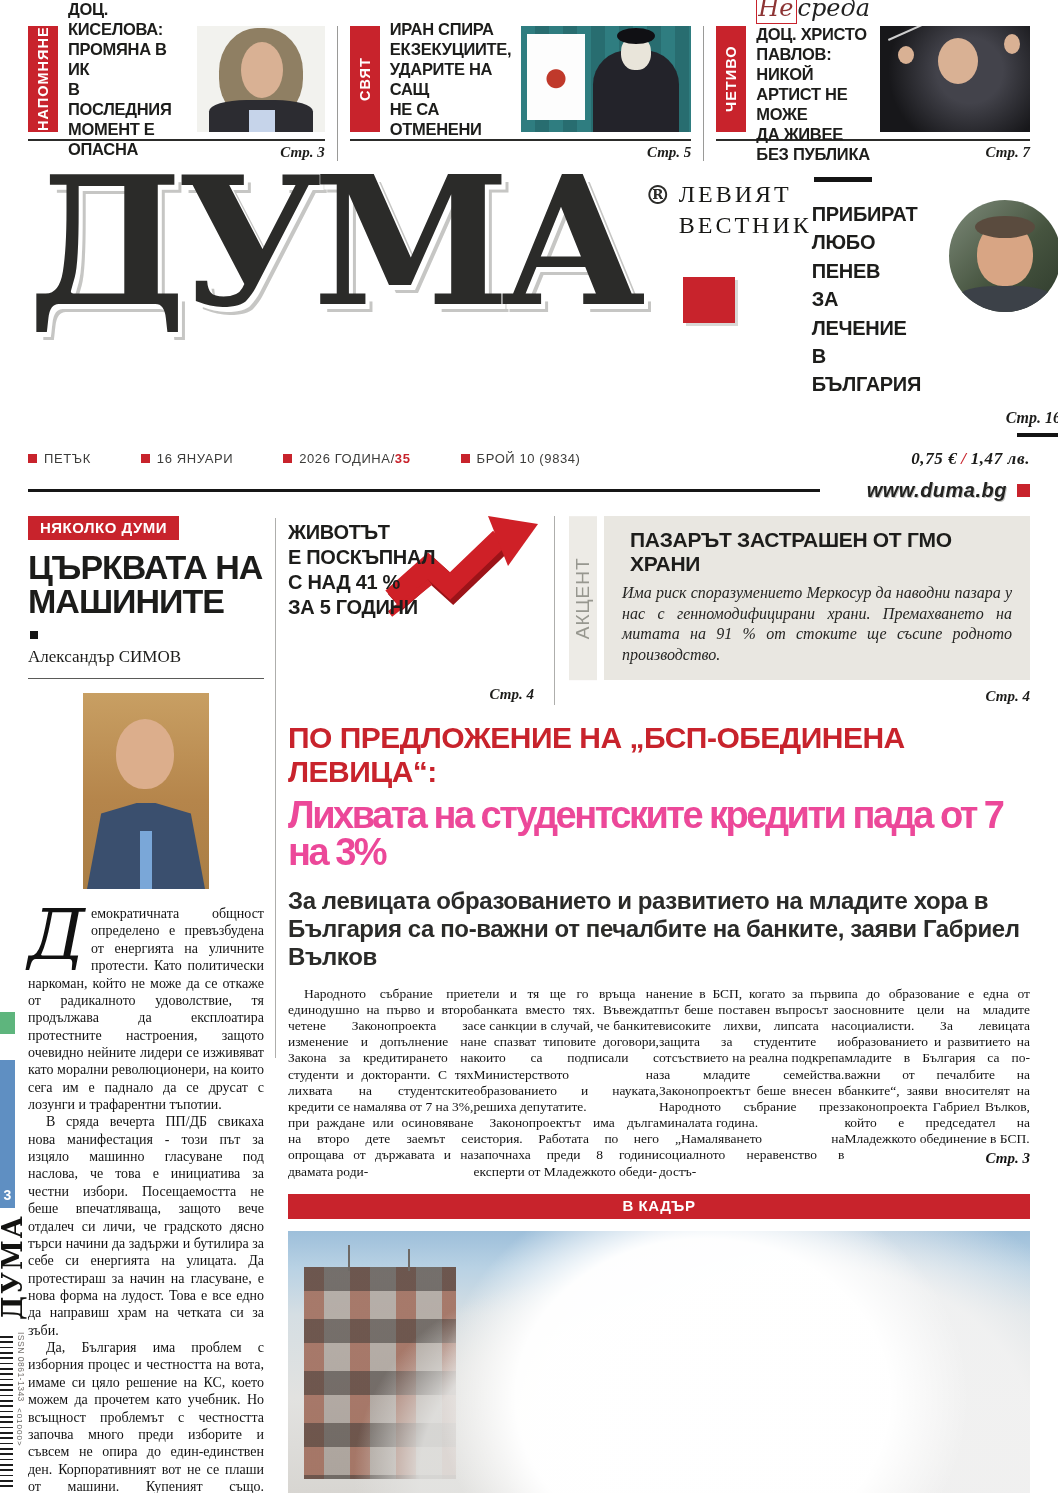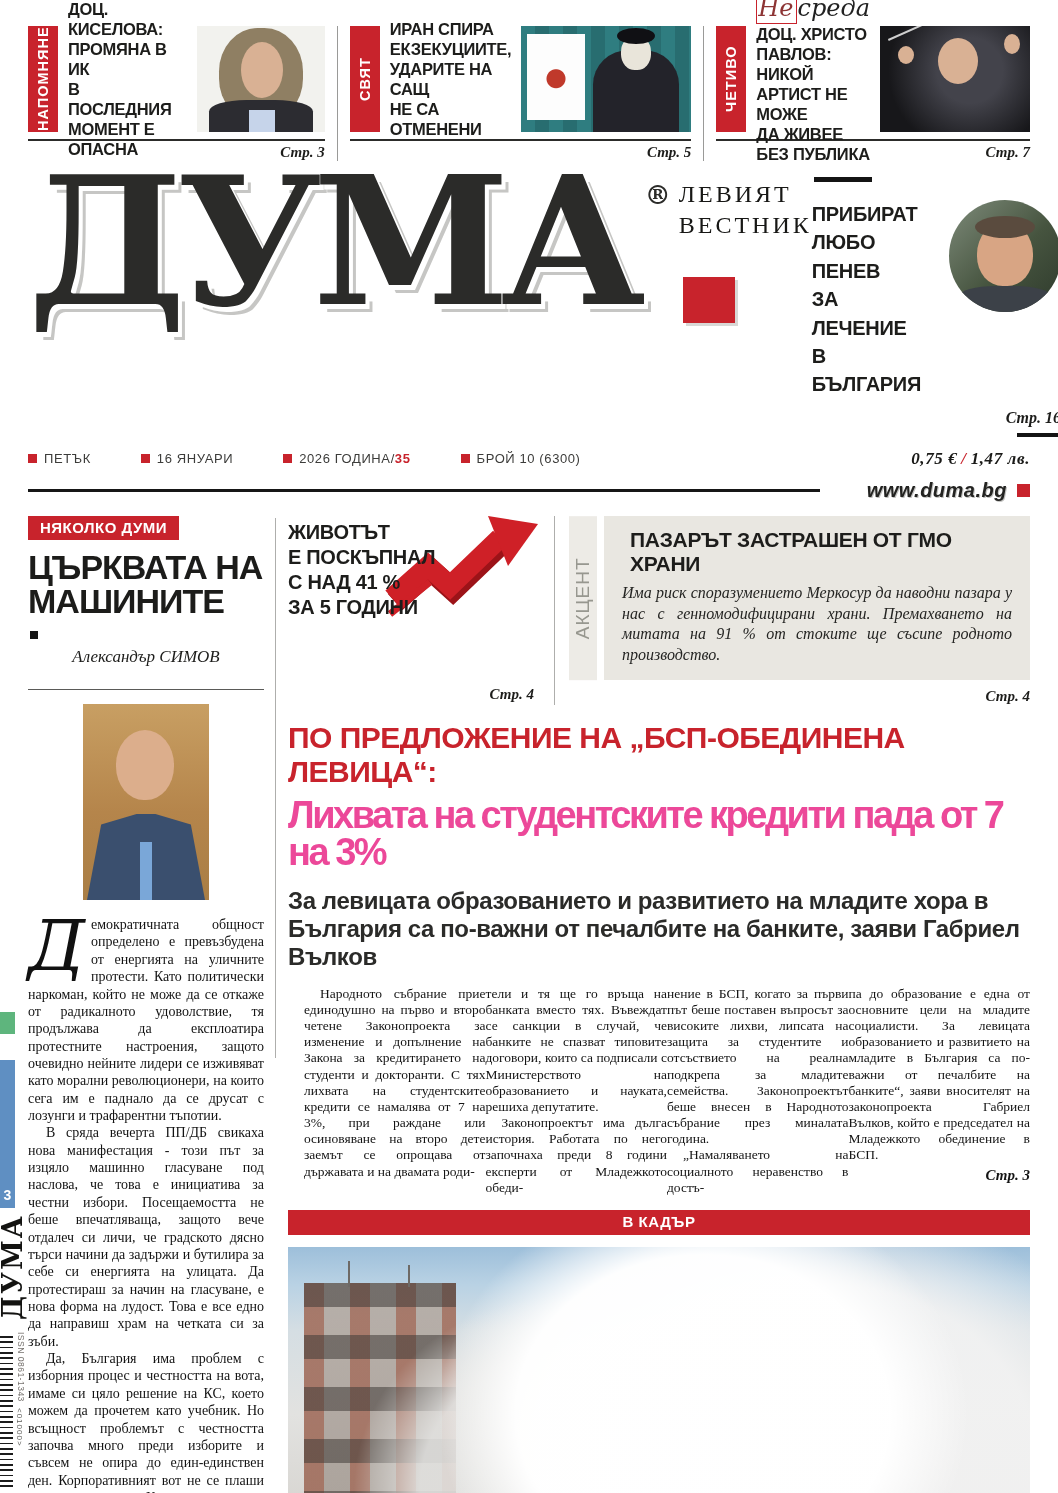--- a/index.html
+++ b/index.html
@@ -83,21 +83,21 @@
 
   
   .grid{display:grid; grid-template-columns:236px 1fr; column-gap:24px; margin-top:14px; position:relative;}
   .divider-v{position:absolute; left:247px; top:2px; width:1px; height:540px; background:#aeaeac;}
 
   
   .fw-label{display:inline-block; background:var(--red); color:#fff; font-weight:bold; font-size:15px;
             padding:3px 12px 4px; letter-spacing:0.5px;}
   .op-title{font-size:34px; font-weight:800; letter-spacing:-1px; line-height:1.02; margin:10px 0 12px; color:#1c1c1a;}
   .op-bullet{width:8px; height:8px; background:#141414; margin:0 0 8px 2px;}
-  .op-author{font-family:var(--serif); font-style:italic; font-size:17px; margin-bottom:22px;text-align:center;}
+  .op-author{font-family:var(--serif); font-size:17px; margin-bottom:11px;}
   .op-photo-wrap{border-top:1.5px solid #5a5a58; padding-top:14px; text-align:center;}
   .op-photo{display:inline-block; width:126px; height:196px; position:relative; overflow:hidden;
             background:linear-gradient(180deg,#c89f63 0%,#b5854b 55%,#a97e45 100%);}
   .op-photo .head{position:absolute; left:33px; top:26px; width:58px; height:70px; border-radius:50% 50% 48% 48%; background:#dcae8c;}
   .op-photo .suit{position:absolute; left:4px; bottom:0; width:118px; height:86px; background:#3a4f6e;
             clip-path:polygon(0 100%,12% 12%,42% 0,58% 0,88% 12%,100% 100%);}
   .op-photo .tie{position:absolute; left:57px; bottom:0; width:12px; height:58px; background:#7aa7d8;}
   .op-text{font-family:var(--serif); font-size:14px; line-height:1.24; text-align:justify; margin-top:12px; color:#131313;}
   .op-text p{margin:0;}
   .op-text p + p{text-indent:18px;}
@@ -115,21 +115,21 @@
   .accent-label{width:28px; background:#edebe6; color:#97978f; font-size:19px; letter-spacing:1px;
                 display:flex; align-items:center; justify-content:center; padding:6px 0;}
   .accent-main{flex:1; background:#e9e7e1; padding:12px 18px 14px;}
   .accent-title{font-weight:800; font-size:21px; letter-spacing:-0.3px; margin-bottom:7px;margin-left:8px;}
   .accent-text{font-family:var(--serif); font-style:italic; font-size:16px; line-height:1.3; text-align:justify; color:#242422;}
   .accent-page{text-align:right; font-family:var(--serif); font-style:italic; font-weight:bold; font-size:15px; margin-top:8px;}
 
   .kicker{color:var(--red); font-weight:800; font-size:30px; letter-spacing:-0.5px; margin:16px 0 8px;}
   .headline{font-size:38px; font-weight:800; letter-spacing:-2.5px; line-height:0.97; color:#ec4899;}
   .subhead{font-size:24px; font-weight:bold; letter-spacing:-0.4px; line-height:1.18; margin:16px 0 14px; color:#2b2b29;}
-  .columns{display:flex; font-family:var(--serif); font-size:13.5px; line-height:1.2; text-align:justify; color:#141414;margin-left:16px;}
+  .columns{display:flex; font-family:var(--serif); font-size:13.5px; line-height:1.2; text-align:justify; color:#141414;}
   .col{flex:1;}
   .col p{margin:0;}
   .col p.ind{text-indent:16px;}
   .lead-page{text-align:right; font-family:var(--serif); font-style:italic; font-weight:bold; font-size:15px; margin-top:2px;}
 
   .vkadur{background:var(--red); color:#fff; text-align:center; font-weight:bold; font-size:15px;
           padding:3px 0 5px; margin:14px 0 12px; letter-spacing:0.5px;}
 
   .photo{height:418px; position:relative; overflow:hidden;
     background:linear-gradient(180deg,#9dbfda 0%,#b9d2e4 9%,#d5dee3 20%,#e2e2e0 40%,#d8d6d2 62%,#c9c6c0 100%);}
@@ -284,21 +284,21 @@
           <span class="bullet"></span>
           <span>16 ЯНУАРИ</span>
         </span>
       <span class="d-item">
           <span class="bullet"></span>
           <span>2026 ГОДИНА/</span>
           <span class="year-no">35</span>
         </span>
       <span class="d-item">
           <span class="bullet"></span>
-          <span>БРОЙ 10 (6300)</span>
+          <span>БРОЙ 10 (9834)</span>
         </span>
       <span class="price"><span>0,75 €</span><span class="sep">/</span><span>1,47 лв.</span></span>
     </div>
 
     <div class="site-row">
       <div class="site-line"></div>
       <a class="site-link" href="#">www.duma.bg</a>
       <span class="site-sq"></span>
     </div>
 

